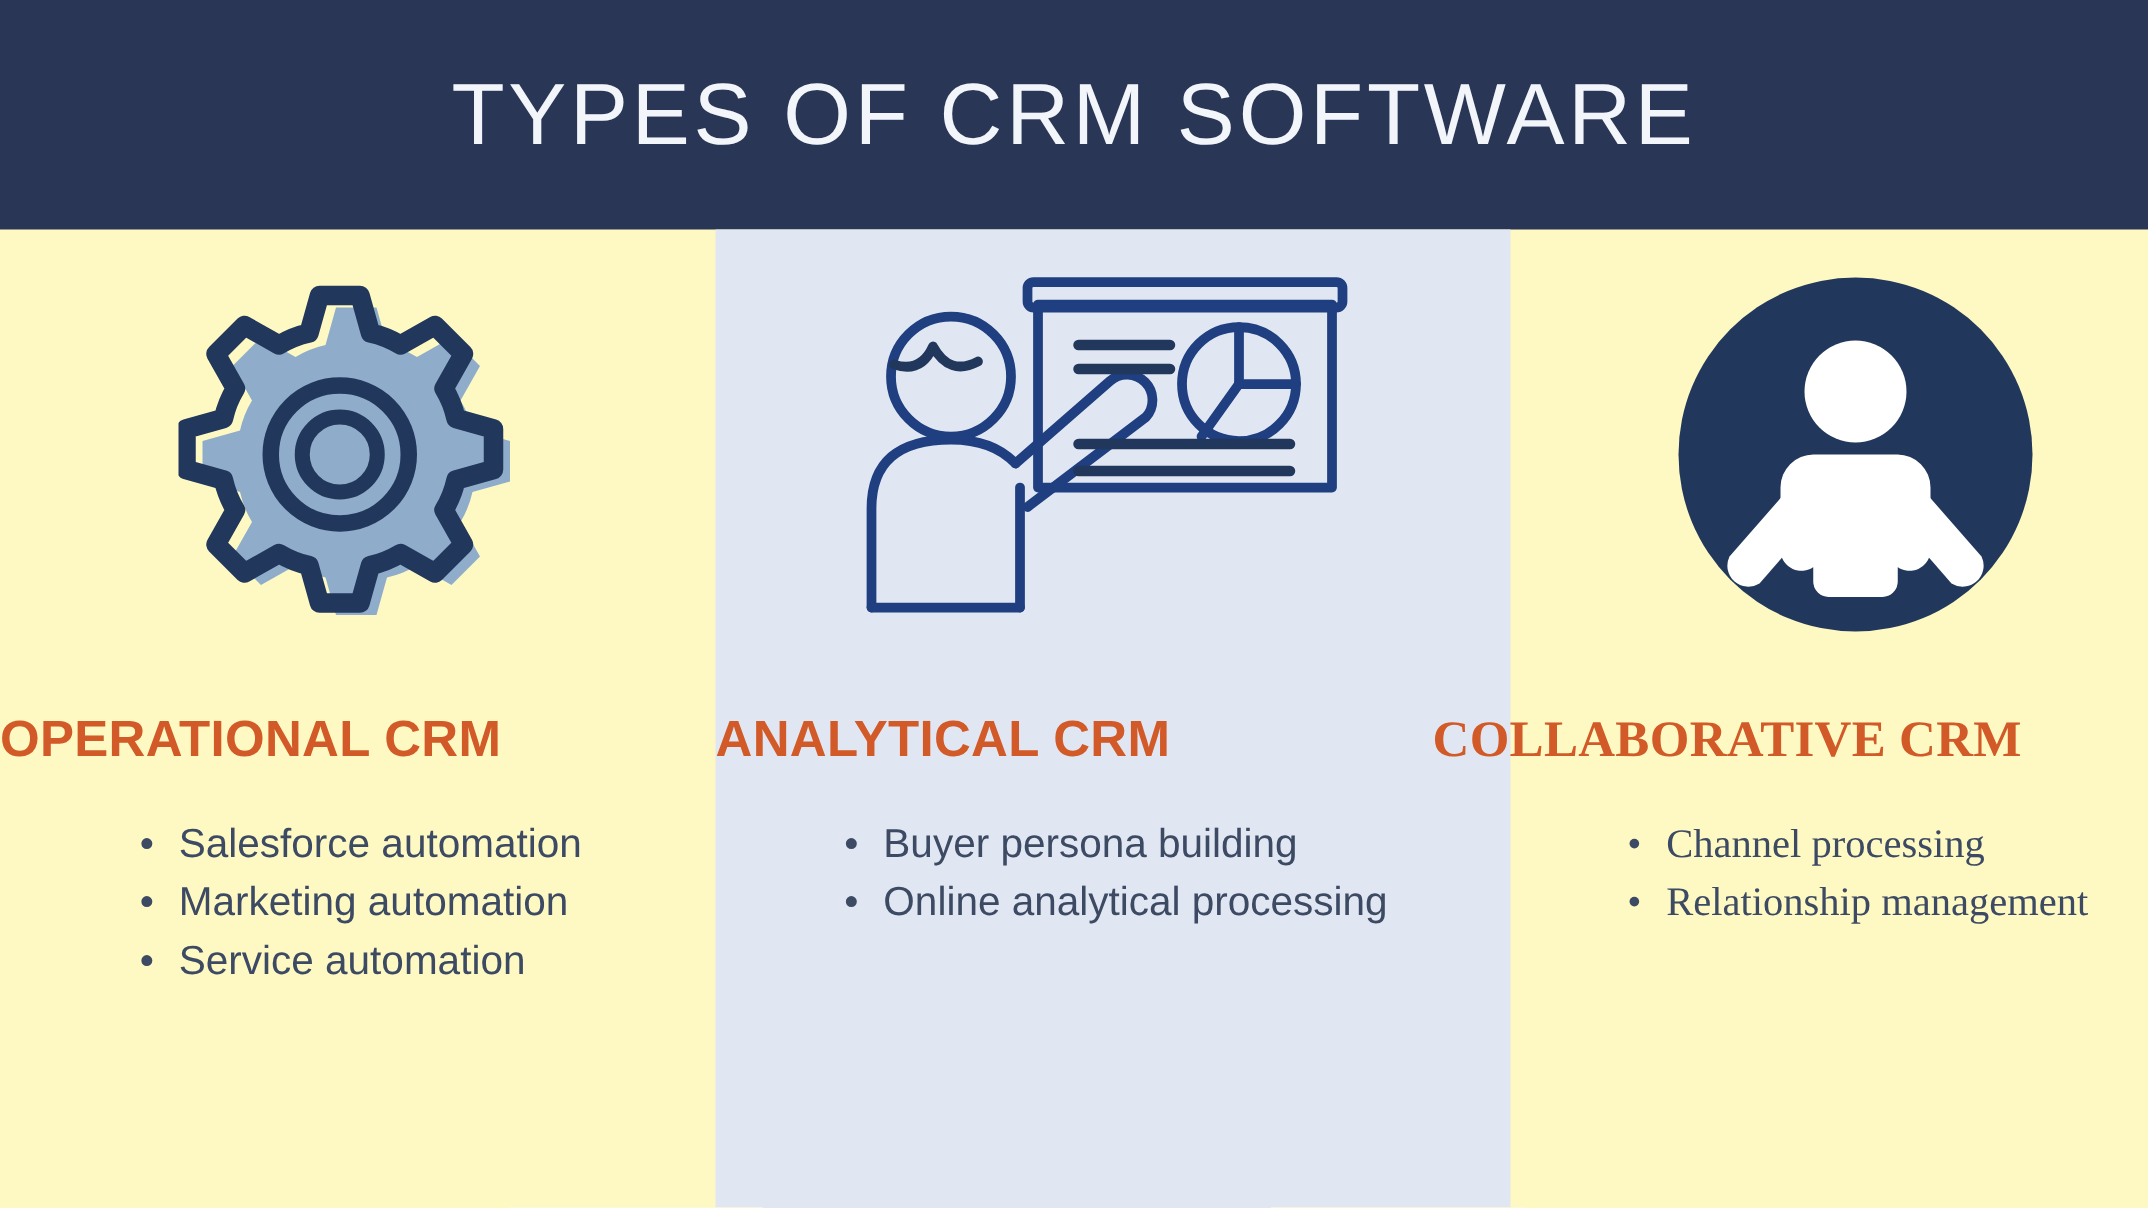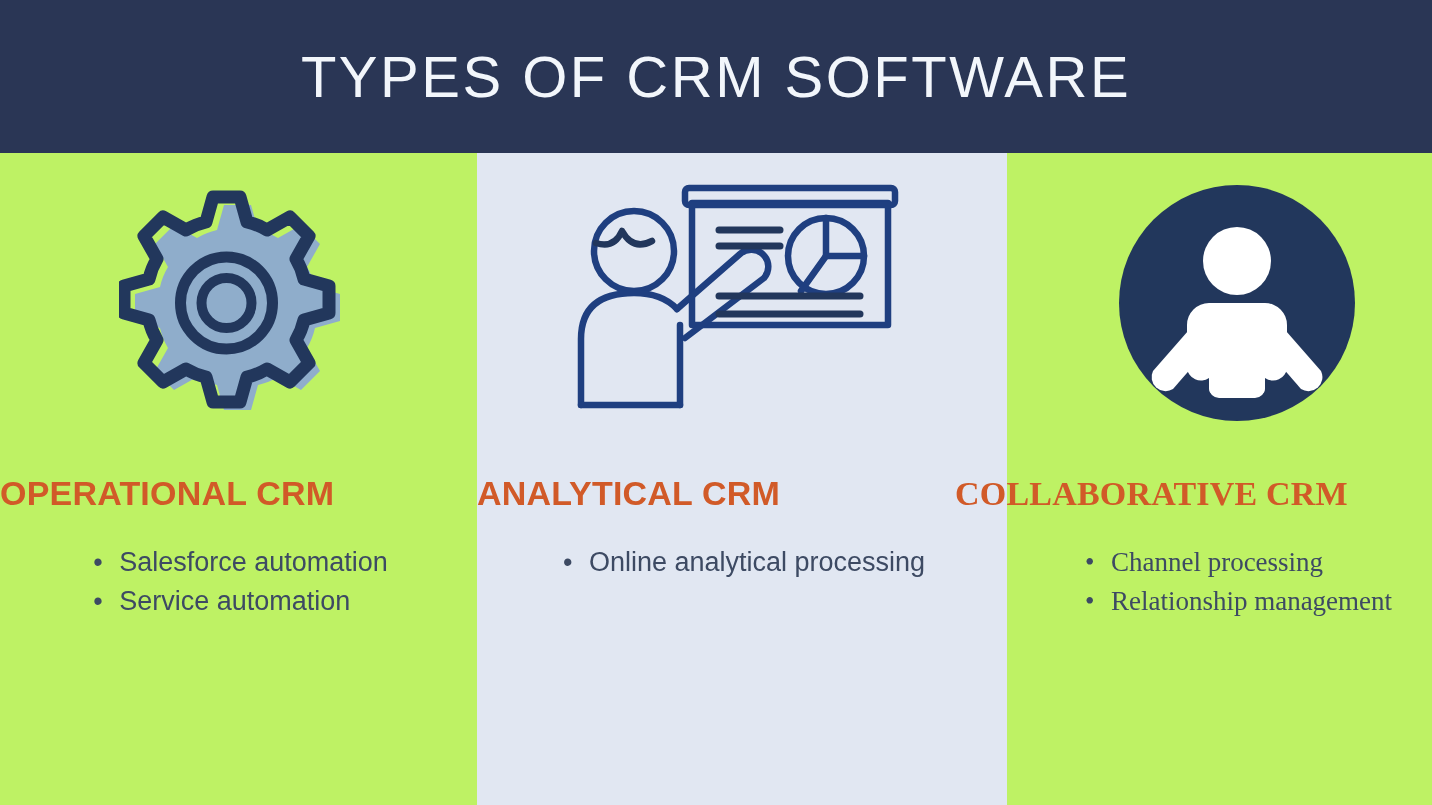--- a/index.html
+++ b/index.html
@@ -12,21 +12,21 @@
 
   body {
     font-family: "Liberation Sans", sans-serif;
     background: #f5faff;
   }
 
   .poster {
     position: relative;
     width: 1432px;
     height: 805px;
-    background: #bef264;
+    background: #fef9c3;
   }
 
   
   .header {
     position: absolute;
     left: 0;
     top: 0;
     width: 1432px;
     height: 153px;
     background: #2a3655;
@@ -155,20 +155,21 @@
           <circle cx="107.5" cy="124" r="46" fill="none" stroke="#22375c" stroke-width="11"></circle>
           <circle cx="107.5" cy="124" r="25" fill="none" stroke="#22375c" stroke-width="10"></circle>
         </svg>
       </div>
 
       <div class="heading">OPERATIONAL CRM</div>
 
       <div class="bullets">
         <ul>
           <li>Salesforce automation</li>
+          <li>Marketing automation</li>
           <li>Service automation</li>
         </ul>
       </div>
     </div>
 
     <div class="col col-2">
 
       <div class="icon-wrap">
         <svg width="330" height="250" viewBox="0 0 330 250">
           <g fill="none" stroke="#1f3f80" stroke-width="6.5" stroke-linejoin="round" stroke-linecap="round">
@@ -198,20 +199,21 @@
             <path d="M142 118 L283 118" stroke="#22375c" stroke-width="7"></path>
             <path d="M142 136 L283 136" stroke="#22375c" stroke-width="7"></path>
           </g>
         </svg>
       </div>
 
       <div class="heading">ANALYTICAL CRM</div>
 
       <div class="bullets">
         <ul>
+          <li>Buyer persona building</li>
           <li>Online analytical processing</li>
         </ul>
       </div>
     </div>
 
     <div class="col col-3">
 
       <div class="icon-wrap">
         <svg width="240" height="240" viewBox="0 0 240 240">
           <circle cx="120" cy="120" r="118" fill="#22375c"></circle>

